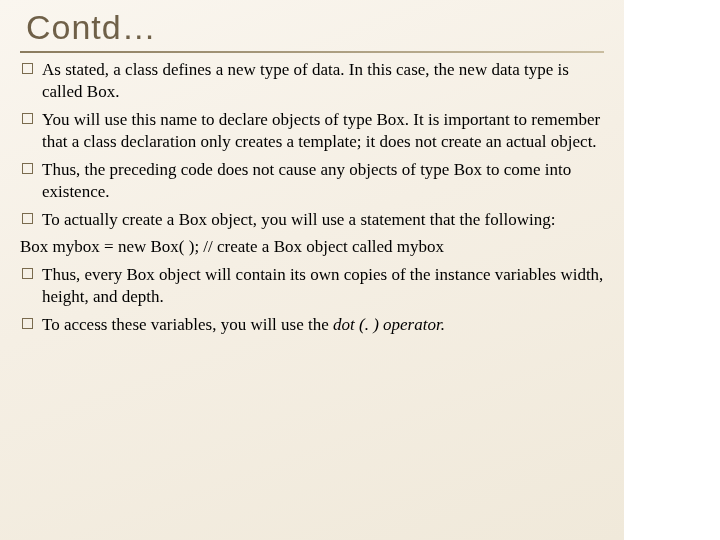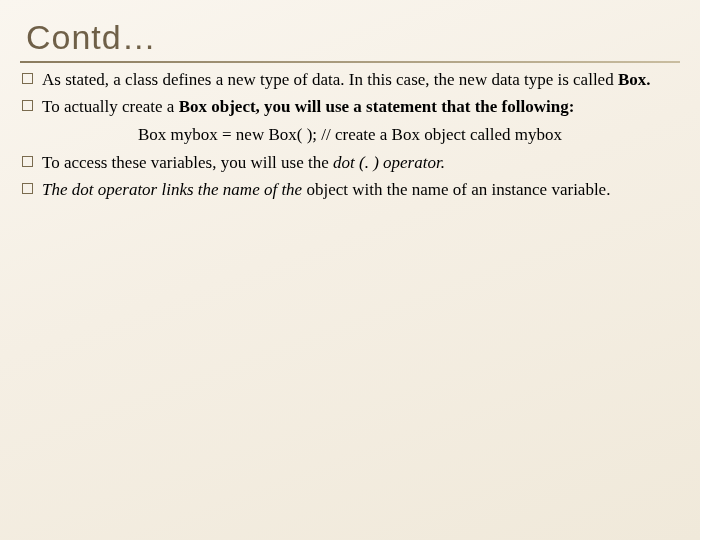--- a/index.html
+++ b/index.html
@@ -1,33 +1,35 @@
 <!DOCTYPE html>
 <html><head>
 <meta charset="utf-8">
 <style>
 html,body{margin:0;padding:0;width:720px;height:540px;overflow:hidden;font-family:"Times New Roman",Times,serif;background:#fff}
-.slide{position:relative;width:700px;height:540px;background:linear-gradient(160deg,#faf6ef 0%,#f5efe4 45%,#f0e9da 100%);box-sizing:border-box;padding:18px 20px 14px 20px}
+.slide{position:relative;width:624px;height:540px;background:linear-gradient(160deg,#faf6ef 0%,#f5efe4 45%,#f0e9da 100%);box-sizing:border-box;padding:8px 20px 14px 20px}
 .title{font-family:Verdana,Geneva,sans-serif;font-size:34px;color:#6f6048;letter-spacing:1px;margin:0 0 4px 6px;font-weight:400}
 .title-underline{height:2px;background:linear-gradient(to right,#8a7b5e,#c9bda0);margin:0 0 6px 0}
 ul.bullets{list-style:none;margin:0;padding:0}
 ul.bullets>li{position:relative;padding-left:22px;font-size:17px;line-height:1.32;color:#000;margin-bottom:5px}
 ul.bullets>li::before{content:"";position:absolute;left:2px;top:4px;width:11px;height:11px;border:1px solid #7a6b4e;box-sizing:border-box;background:transparent}
-.code-line{text-align:center;font-size:17px;line-height:1.35;margin:2px 0 5px 0}
-b{font-weight:bold}
+.code-line{font-size:17px;line-height:1.35;margin:2px 0 5px 0}
+b{font-weight:normal}
 i{}
 </style>
 </head>
 <body>
 
 <div class="slide">
   <h1 class="title">Contd…</h1>
   <div class="title-underline"></div>
   <ul class="bullets">
     <li>As stated, a class defines a new type of data. In this case, the new data type is called <b>Box.</b></li>
+    <li>You will use this name to declare objects of type <b>Box. It is important to remember that a class</b> declaration only creates a template; it does not create an actual object.</li>
+    <li>Thus, the preceding code does not cause any objects of type <b>Box to come into existence.</b></li>
     <li>To actually create a <b>Box object, you will use a statement that the following:</b></li>
   </ul>
   <div class="code-line">Box mybox = new Box( );   // create a Box object called mybox</div>
   <ul class="bullets">
+    <li>Thus, every <b>Box</b> object will contain its own copies of the instance variables <b>width, height, and depth.</b></li>
     <li>To access these variables, you will use the <i>dot (. ) operator.</i></li>
-    <li><i>The dot operator links the name of the</i> object with the name of an instance variable.</li>
   </ul>
 </div>
 
 </body></html>

